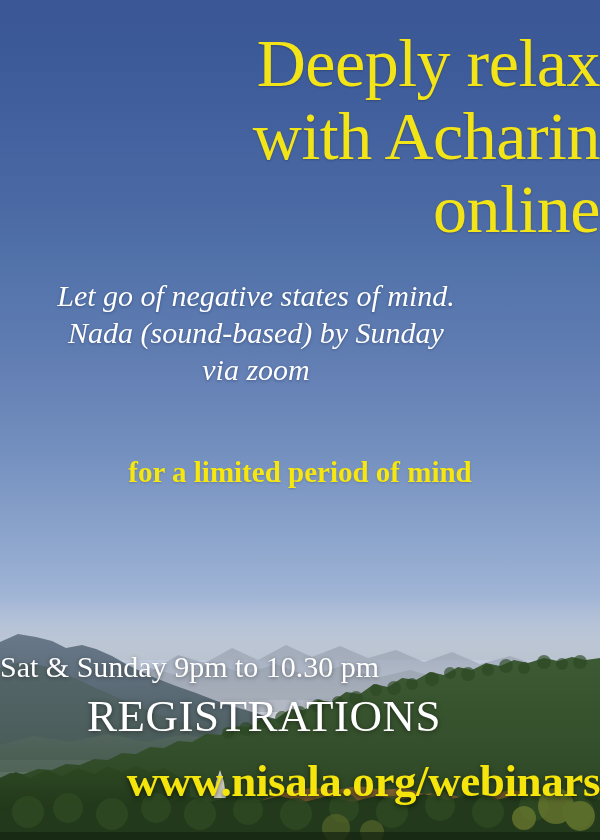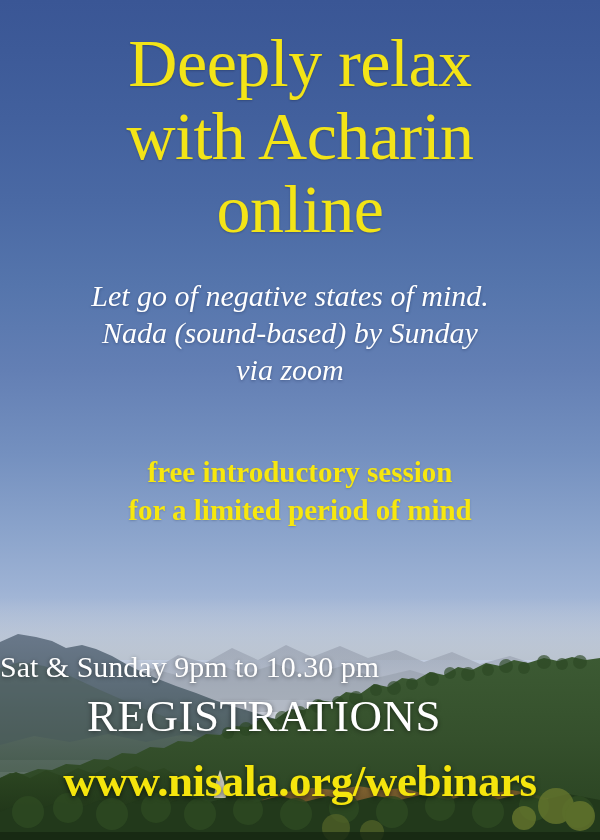--- a/index.html
+++ b/index.html
@@ -45,42 +45,41 @@
     width: 600px; height: 840px;
   }
   .landscape svg { display: block; }
 
   
   .headline {
     position: absolute;
     left: 0;
     top: 27px;
     width: 600px;
-    text-align: center;
+    text-align: right;
     color: #f3e417;
     font-size: 68px;
     line-height: 73px;
     font-weight: normal;
     letter-spacing: -0.5px;
     text-shadow: 0 1px 2px rgba(20,30,60,0.30);
   }
   .headline .hl-line { display: block; }
 
   .subtitle {
     position: absolute;
     left: 0;
     top: 277px;
     width: 512px;
     text-align: center;
     color: #ffffff;
     font-size: 30px;
     line-height: 37px;
     font-style: italic;
     text-shadow: 0 1px 3px rgba(25,40,80,0.42);
-    padding-left: 34px;
   }
   .subtitle .st-line { display: block; }
 
   .promo {
     position: absolute;
     left: 0;
     top: 453px;
     width: 600px;
     text-align: center;
     color: #f7e70e;
@@ -113,21 +112,21 @@
     line-height: 49px;
     letter-spacing: 0.5px;
     text-shadow: 0 1px 5px rgba(0,0,0,0.48);
   }
 
   .weburl {
     position: absolute;
     left: 0;
     top: 756px;
     width: 600px;
-    text-align: center;
+    text-align: right;
     color: #f5e50d;
     font-size: 45px;
     line-height: 50px;
     font-weight: bold;
     letter-spacing: -0.4px;
     text-shadow: 0 2px 5px rgba(0,0,0,0.55);
   }
 </style>
 </head>
 <body>
@@ -275,21 +274,20 @@
     <span class="hl-line">online</span>
   </div>
 
   <div class="subtitle">
     <span class="st-line">Let go of negative states of mind.</span>
     <span class="st-line">Nada (sound-based) by Sunday</span>
     <span class="st-line">via zoom</span>
   </div>
 
   <div class="promo">
-    <span class="pm-line">free introductory session</span>
     <span class="pm-line">for a limited period of mind</span>
   </div>
 
   <div class="schedule">Sat &amp; Sunday 9pm to 10.30 pm</div>
 
   <div class="registrations">REGISTRATIONS</div>
 
   <div class="weburl">www.nisala.org/webinars</div>
 
 </div>

